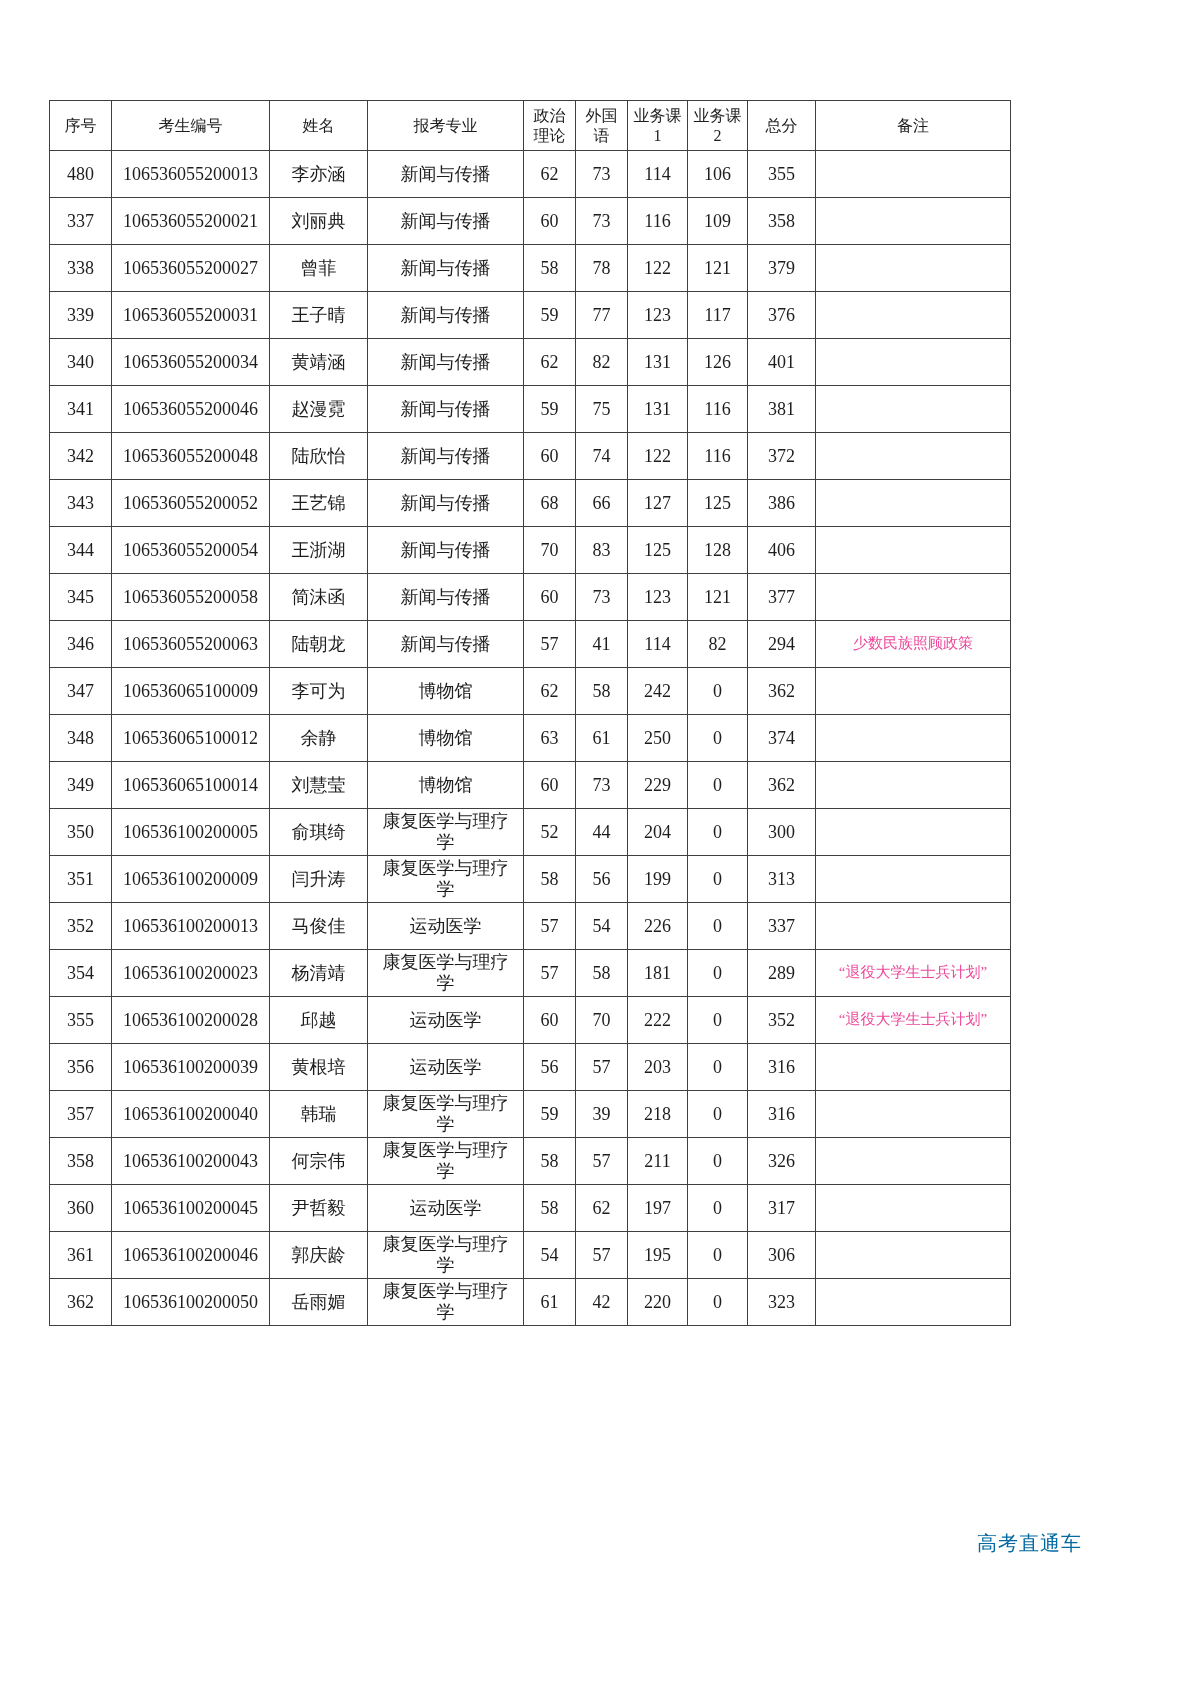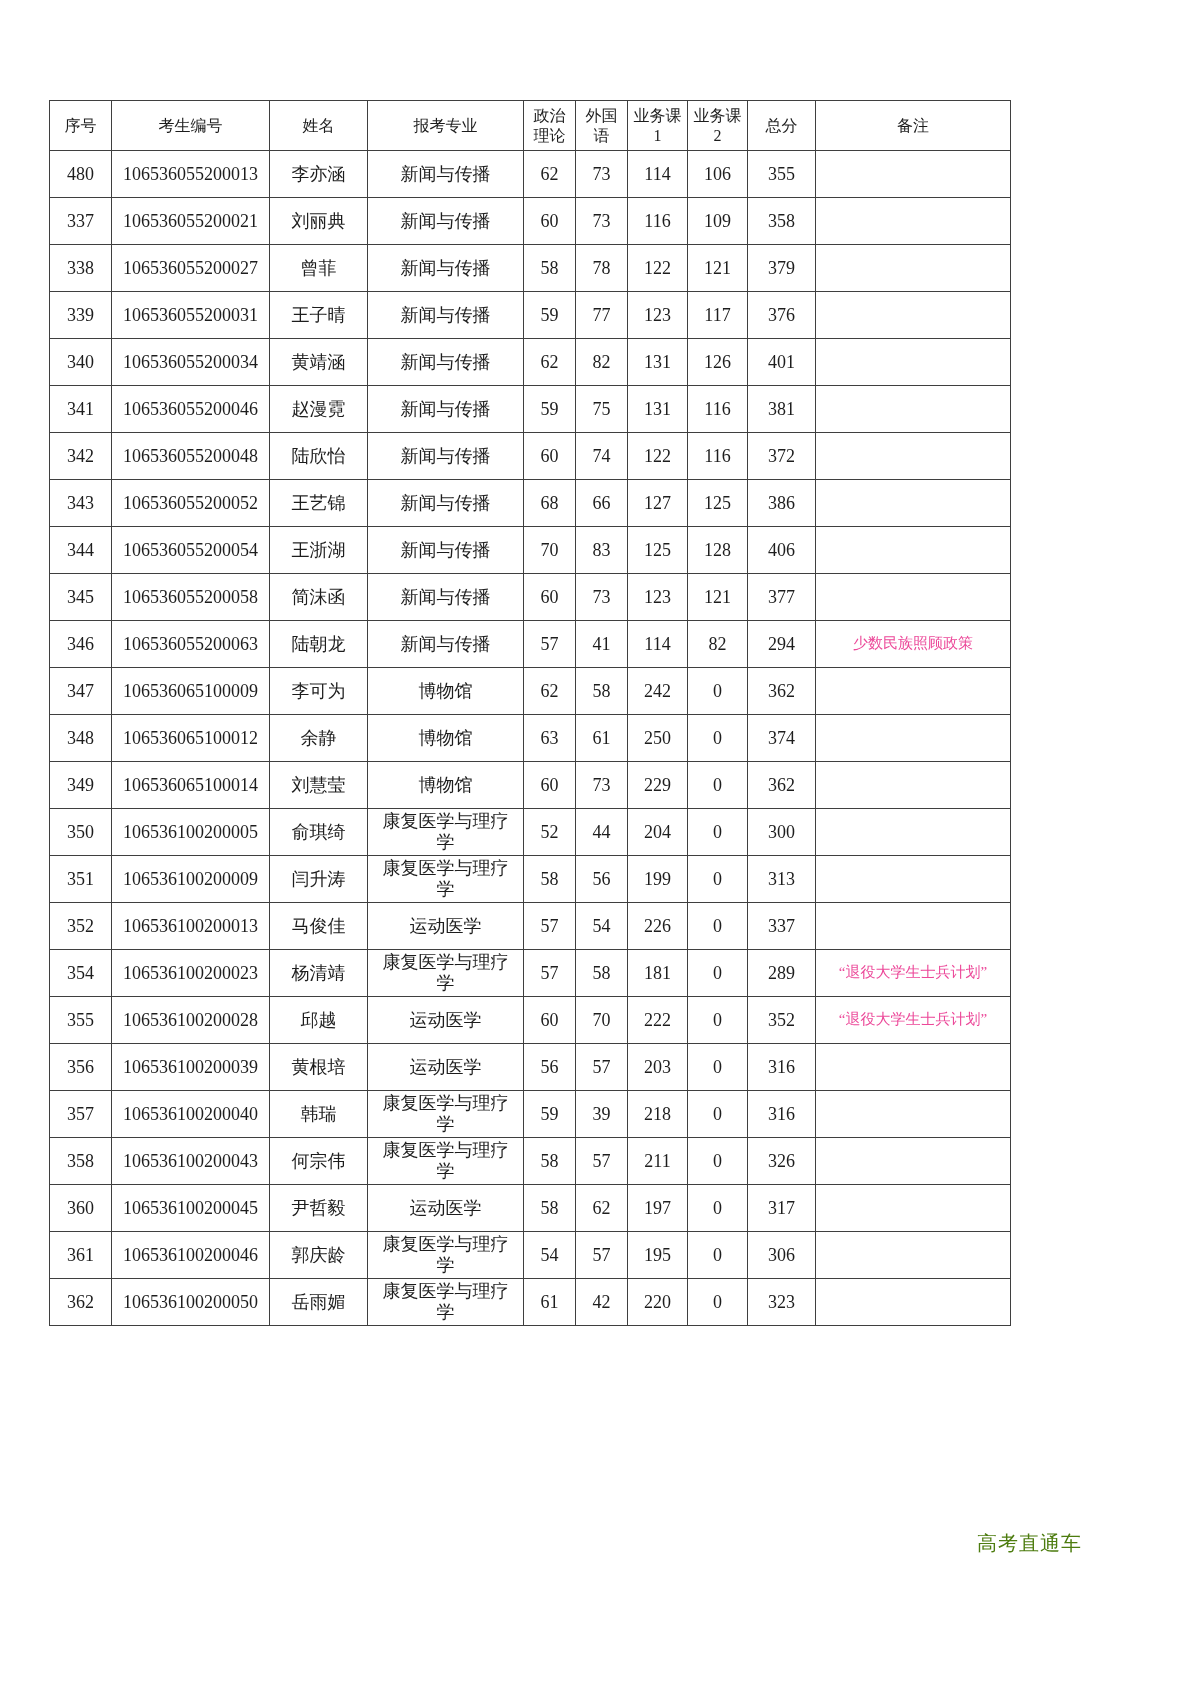--- a/index.html
+++ b/index.html
@@ -39,21 +39,21 @@
     padding:0 6px;
     line-height:1.15;
   }
   tbody td:nth-child(4) { padding:0 10px; }
   tbody td.remark-cell { font-size:15px; color:#ec4899; }
   .watermark {
     position:absolute;
     top:1530px;
     right:108px;
     font-size:20px;
-    color:#4d7c0f;
+    color:#0369a1;
     letter-spacing:1px;
     font-family:Liberation Serif, serif;
   }
 </style>
 </head>
 <body>
 
 <table class="score-table">
   <colgroup>
     <col class="c0">

